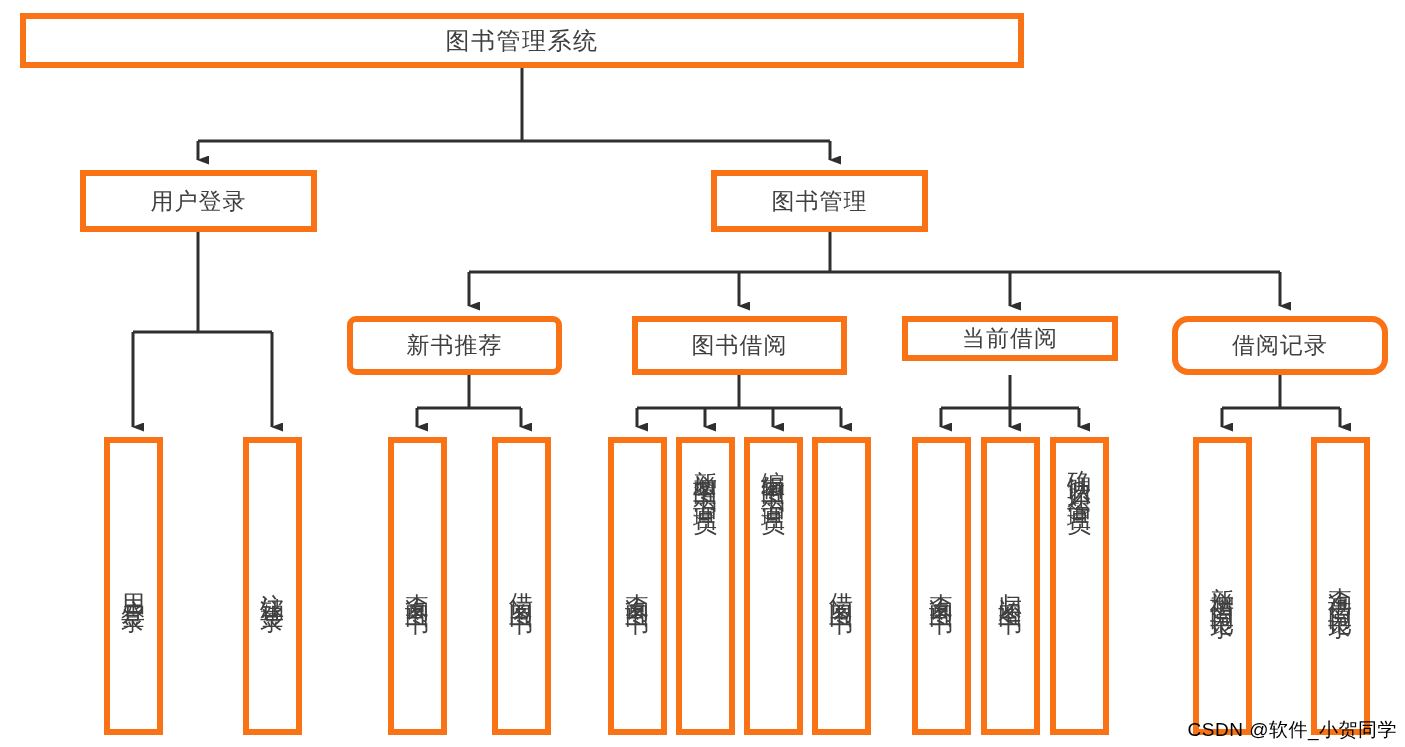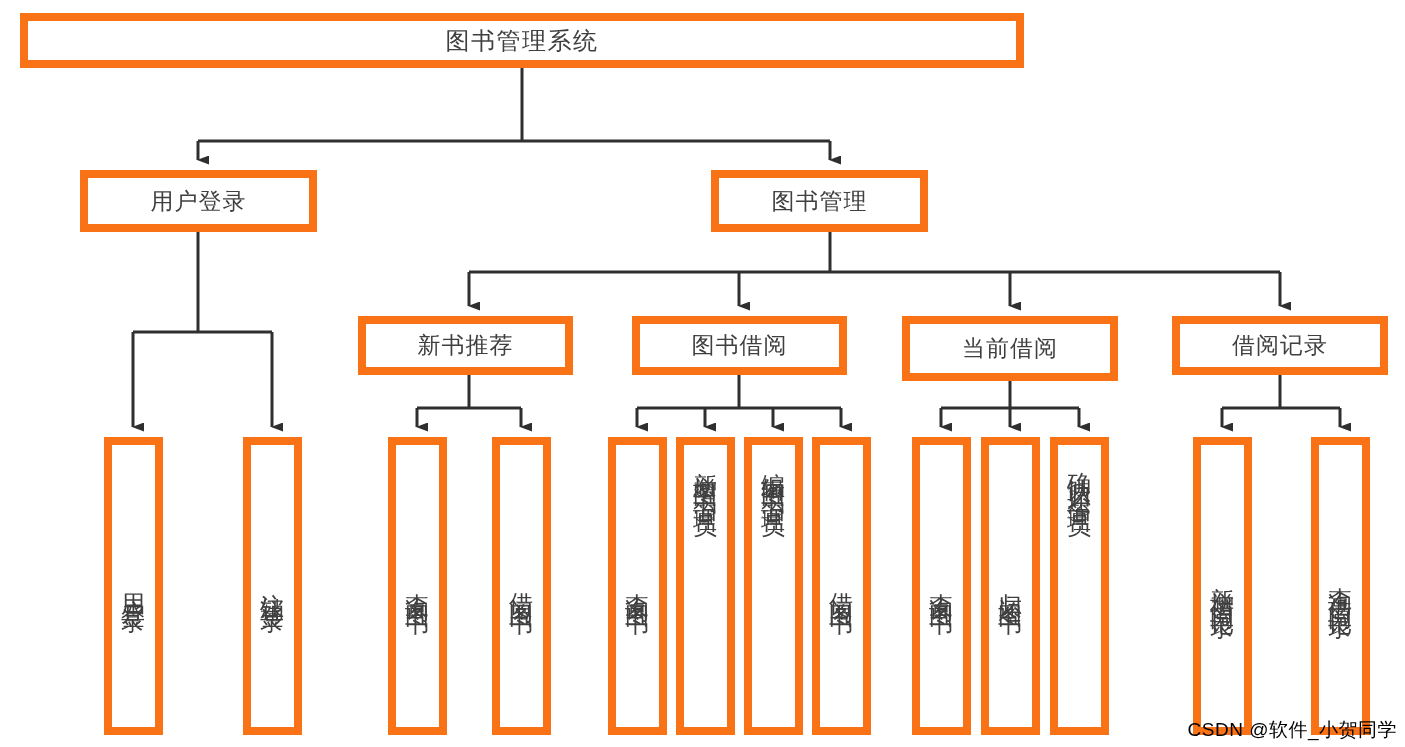--- a/index.html
+++ b/index.html
@@ -9,21 +9,21 @@
     font-family:"Liberation Sans","DejaVu Sans",sans-serif;
     overflow:hidden;
   }
   #canvas{position:relative;width:1405px;height:747px;}
   svg.edges{position:absolute;left:0;top:0;width:1405px;height:747px;pointer-events:none;}
 
   .node{
     position:absolute;
     box-sizing:border-box;
     background:#ffffff;
-    border:8px solid #f97316;
+    border:6px solid #f97316;
     display:flex;
     align-items:center;
     justify-content:center;
     color:#3b3b3b;
   }
   .node .lbl{
     display:block;
     text-align:center;
     color:#3f3f3f;
     white-space:nowrap;
@@ -125,30 +125,30 @@
     <span class="lbl">图书管理系统</span>
   </div>
 
   <div class="node mid h" style="left:80px;top:170px;width:237px;height:62px;">
     <span class="lbl">用户登录</span>
   </div>
   <div class="node mid h" style="left:711px;top:170px;width:217px;height:62px;">
     <span class="lbl">图书管理</span>
   </div>
 
-  <div class="node mid h" style="left:358px;top:316px;width:215px;height:59px;">
+  <div class="node mid h" style="left:347px;top:316px;width:215px;height:59px;border-radius:9px;">
     <span class="lbl">新书推荐</span>
   </div>
   <div class="node mid h" style="left:632px;top:316px;width:215px;height:59px;">
     <span class="lbl">图书借阅</span>
   </div>
-  <div class="node mid h" style="left:902px;top:316px;width:216px;height:65px;">
+  <div class="node mid h" style="left:902px;top:316px;width:216px;height:45px;">
     <span class="lbl">当前借阅</span>
   </div>
-  <div class="node mid h" style="left:1172px;top:316px;width:216px;height:59px;">
+  <div class="node mid h" style="left:1172px;top:316px;width:216px;height:59px;border-radius:16px;">
     <span class="lbl">借阅记录</span>
   </div>
 
   <div class="node leaf mid-anchor" style="left:104px;top:437px;width:59px;height:298px;">
     <span class="lbl">用户登录</span>
   </div>
   <div class="node leaf mid-anchor" style="left:243px;top:437px;width:59px;height:298px;">
     <span class="lbl">注销登录</span>
   </div>
 

